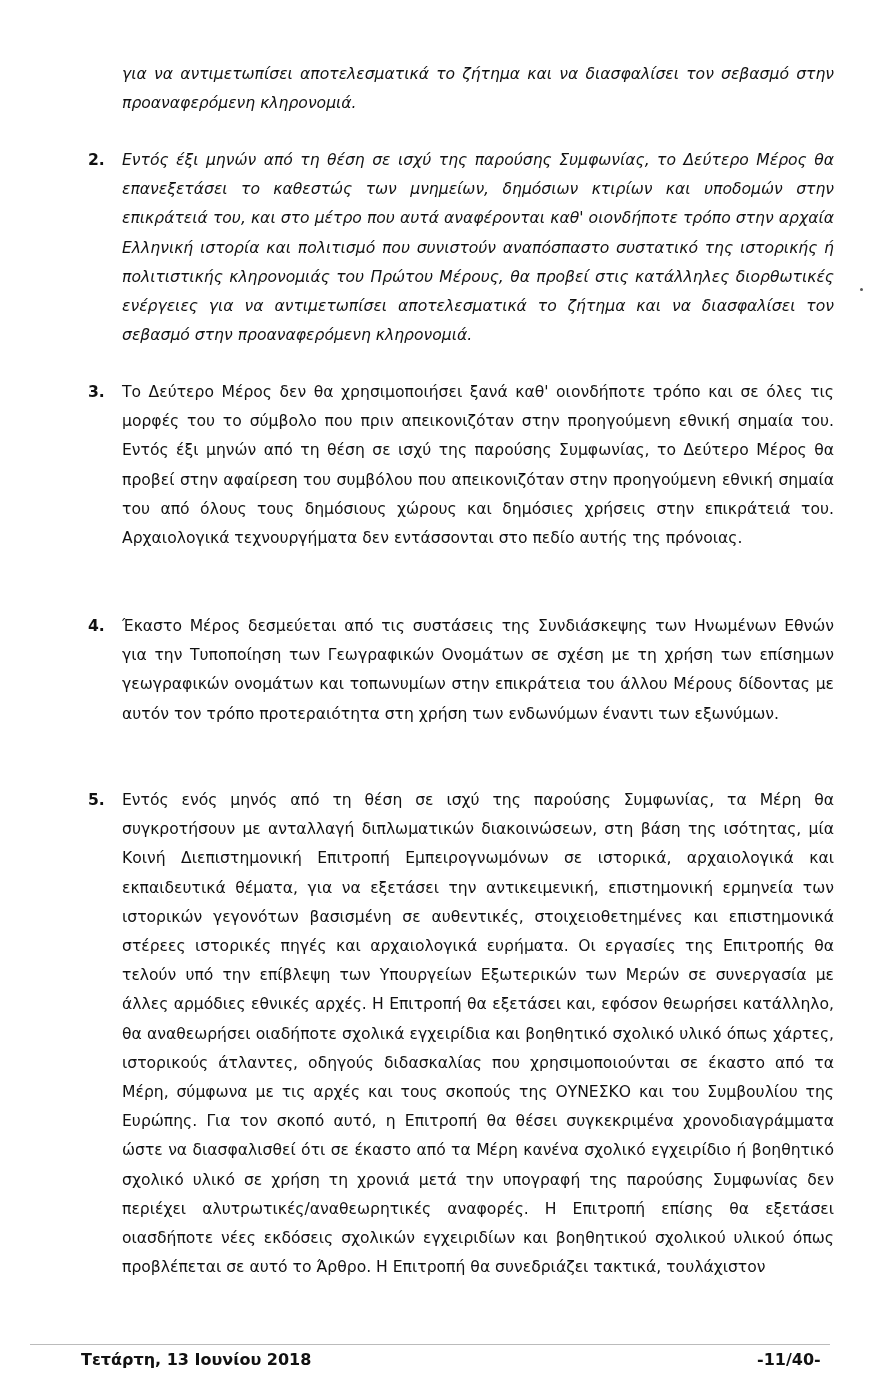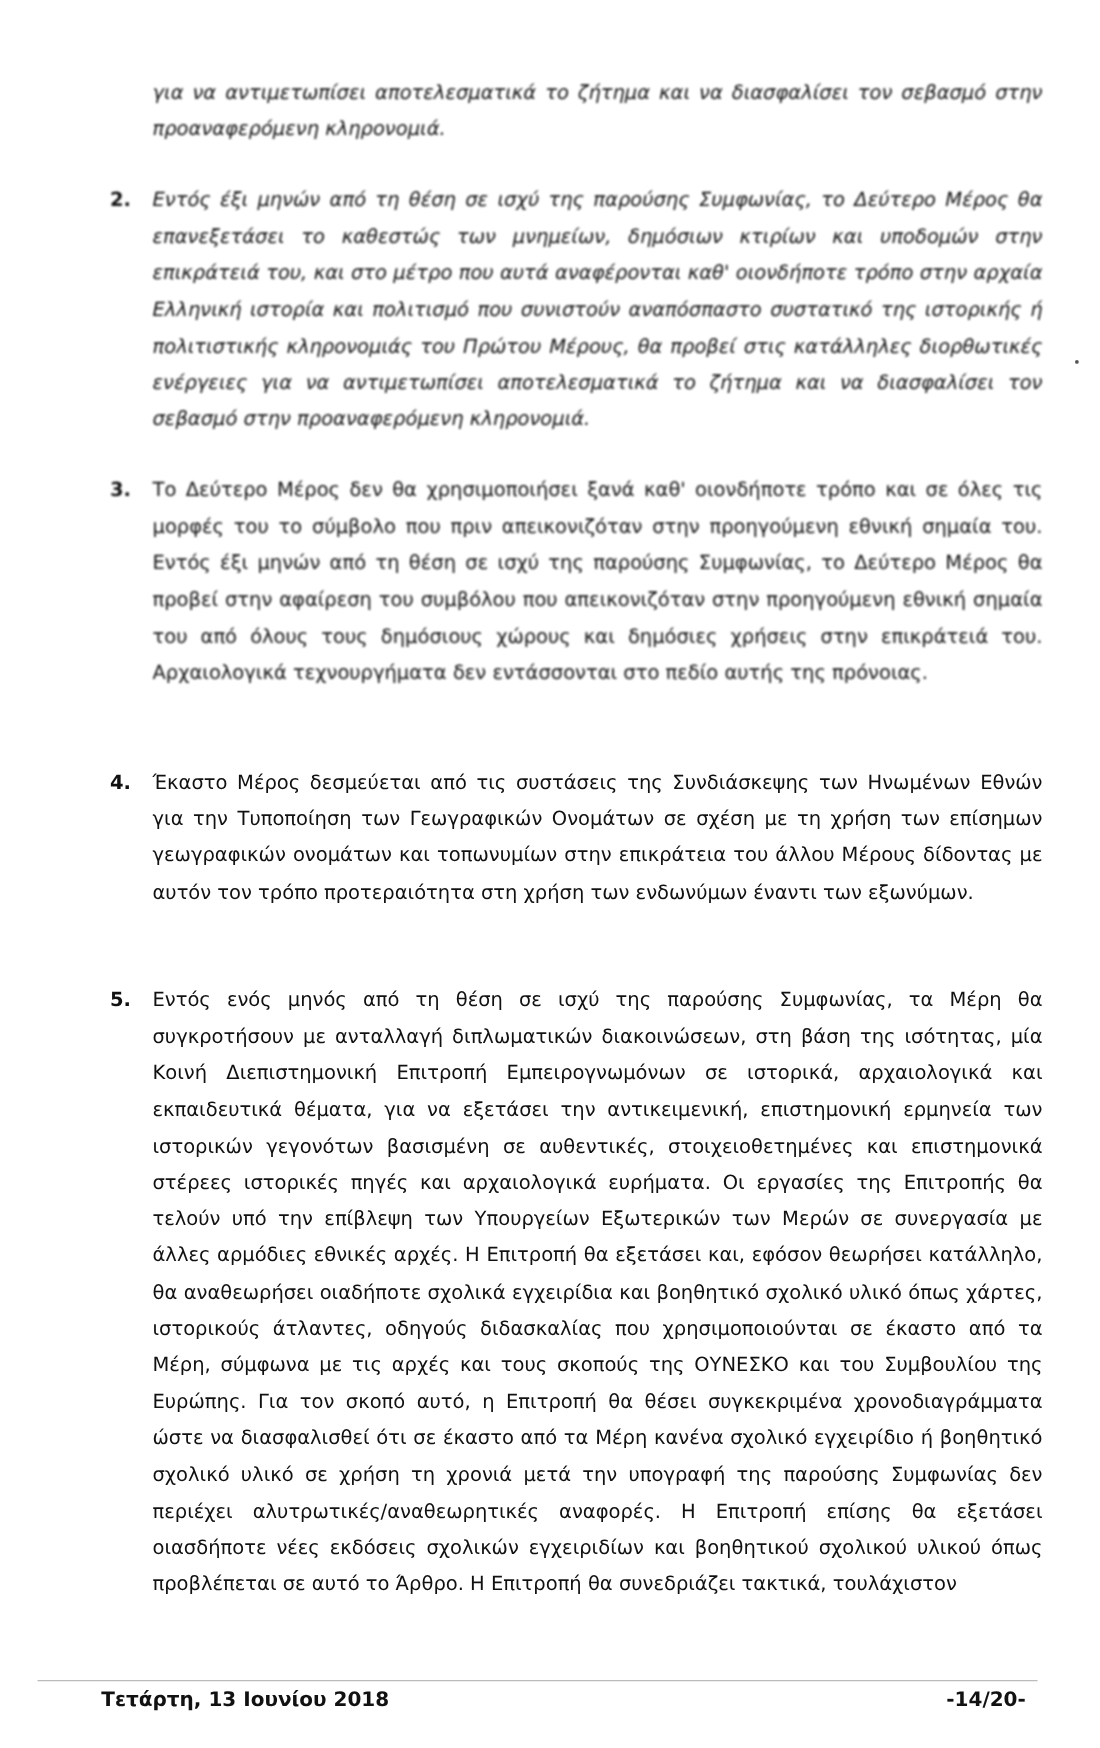--- a/index.html
+++ b/index.html
@@ -45,14 +45,14 @@
     <div class="body">Έκαστο Μέρος δεσμεύεται από τις συστάσεις της Συνδιάσκεψης των Ηνωμένων Εθνών για την Τυποποίηση των Γεωγραφικών Ονομάτων σε σχέση με τη χρήση των επίσημων γεωγραφικών ονομάτων και τοπωνυμίων στην επικράτεια του άλλου Μέρους δίδοντας με αυτόν τον τρόπο προτεραιότητα στη χρήση των ενδωνύμων έναντι των εξωνύμων.</div>
   </div>
 
   <div class="para" style="top:786px;">
     <span class="num">5.</span>
     <div class="body">Εντός ενός μηνός από τη θέση σε ισχύ της παρούσης Συμφωνίας, τα Μέρη θα συγκροτήσουν με ανταλλαγή διπλωματικών διακοινώσεων, στη βάση της ισότητας, μία Κοινή Διεπιστημονική Επιτροπή Εμπειρογνωμόνων σε ιστορικά, αρχαιολογικά και εκπαιδευτικά θέματα, για να εξετάσει την αντικειμενική, επιστημονική ερμηνεία των ιστορικών γεγονότων βασισμένη σε αυθεντικές, στοιχειοθετημένες και επιστημονικά στέρεες ιστορικές πηγές και αρχαιολογικά ευρήματα. Οι εργασίες της Επιτροπής θα τελούν υπό την επίβλεψη των Υπουργείων Εξωτερικών των Μερών σε συνεργασία με άλλες αρμόδιες εθνικές αρχές. Η Επιτροπή θα εξετάσει και, εφόσον θεωρήσει κατάλληλο, θα αναθεωρήσει οιαδήποτε σχολικά εγχειρίδια και βοηθητικό σχολικό υλικό όπως χάρτες, ιστορικούς άτλαντες, οδηγούς διδασκαλίας που χρησιμοποιούνται σε έκαστο από τα Μέρη, σύμφωνα με τις αρχές και τους σκοπούς της ΟΥΝΕΣΚΟ και του Συμβουλίου της Ευρώπης. Για τον σκοπό αυτό, η Επιτροπή θα θέσει συγκεκριμένα χρονοδιαγράμματα ώστε να διασφαλισθεί ότι σε έκαστο από τα Μέρη κανένα σχολικό εγχειρίδιο ή βοηθητικό σχολικό υλικό σε χρήση τη χρονιά μετά την υπογραφή της παρούσης Συμφωνίας δεν περιέχει αλυτρωτικές/αναθεωρητικές αναφορές. Η Επιτροπή επίσης θα εξετάσει οιασδήποτε νέες εκδόσεις σχολικών εγχειριδίων και βοηθητικού σχολικού υλικού όπως προβλέπεται σε αυτό το Άρθρο. Η Επιτροπή θα συνεδριάζει τακτικά, τουλάχιστον</div>
   </div>
 
   <div class="footer-line"></div>
   <div class="footer-left">Τετάρτη, 13 Ιουνίου 2018</div>
-  <div class="footer-right">-14/20-</div>
+  <div class="footer-right">-11/40-</div>
 </div>
 
 </body></html>

